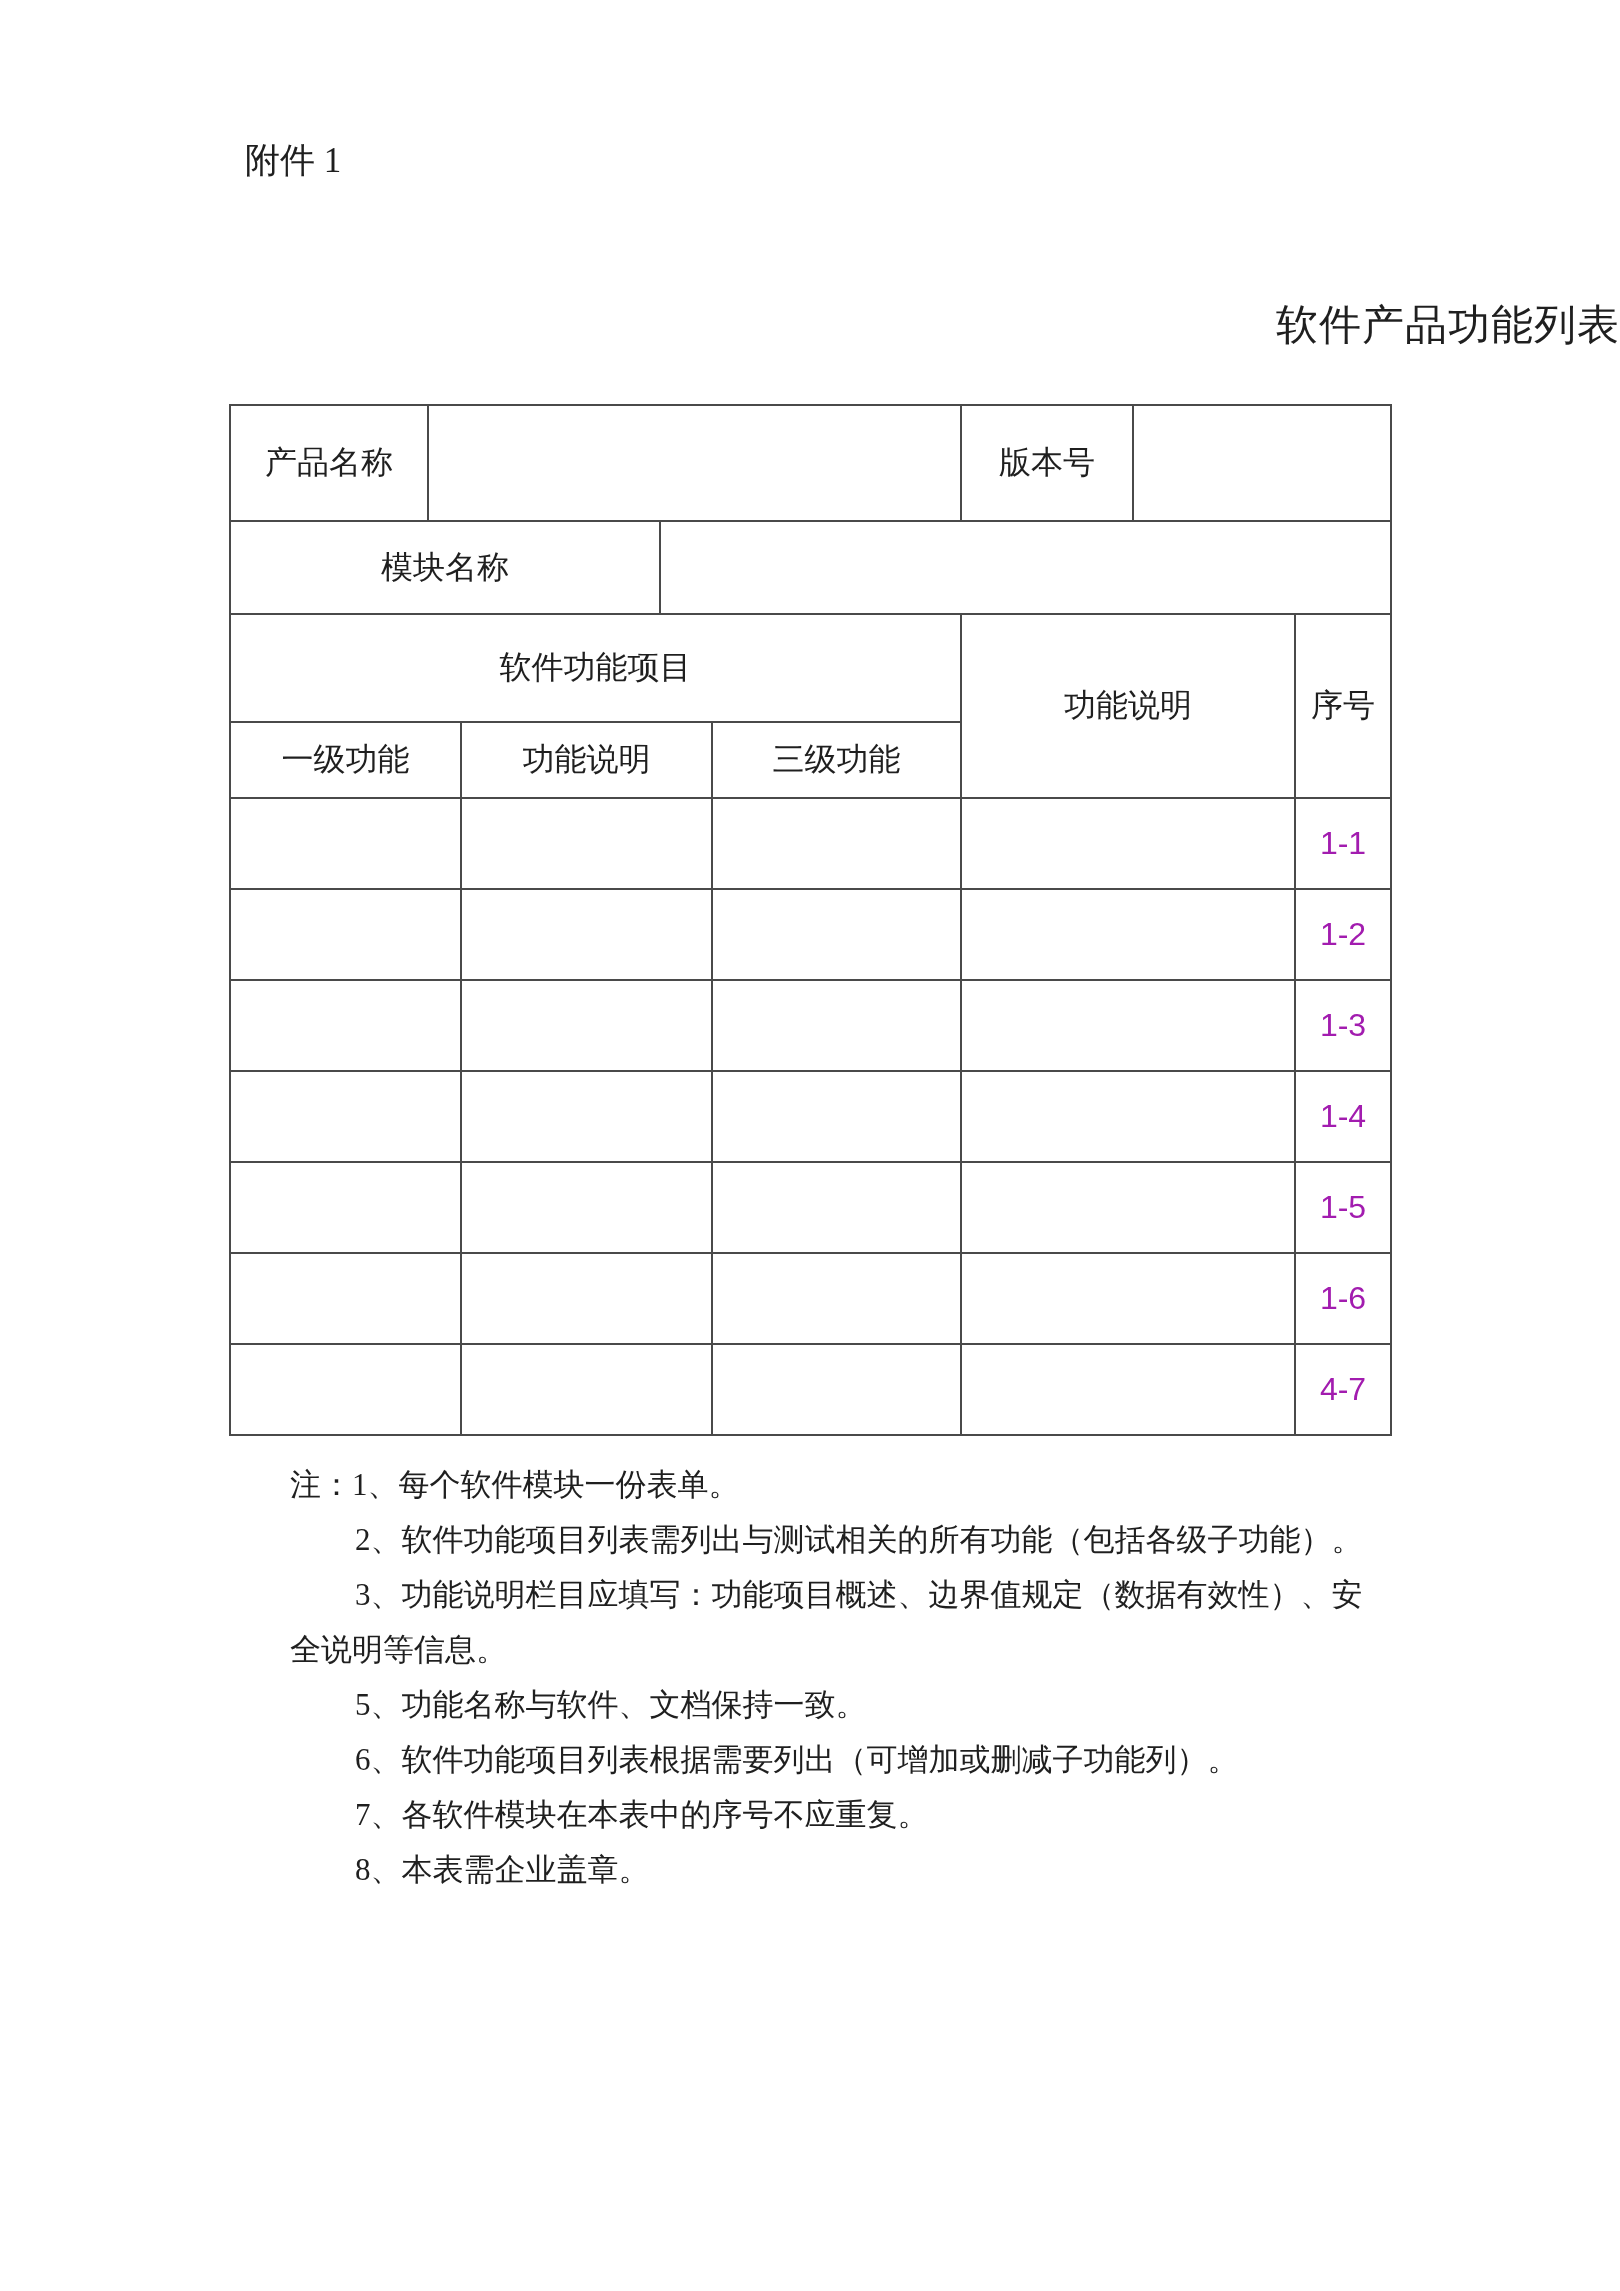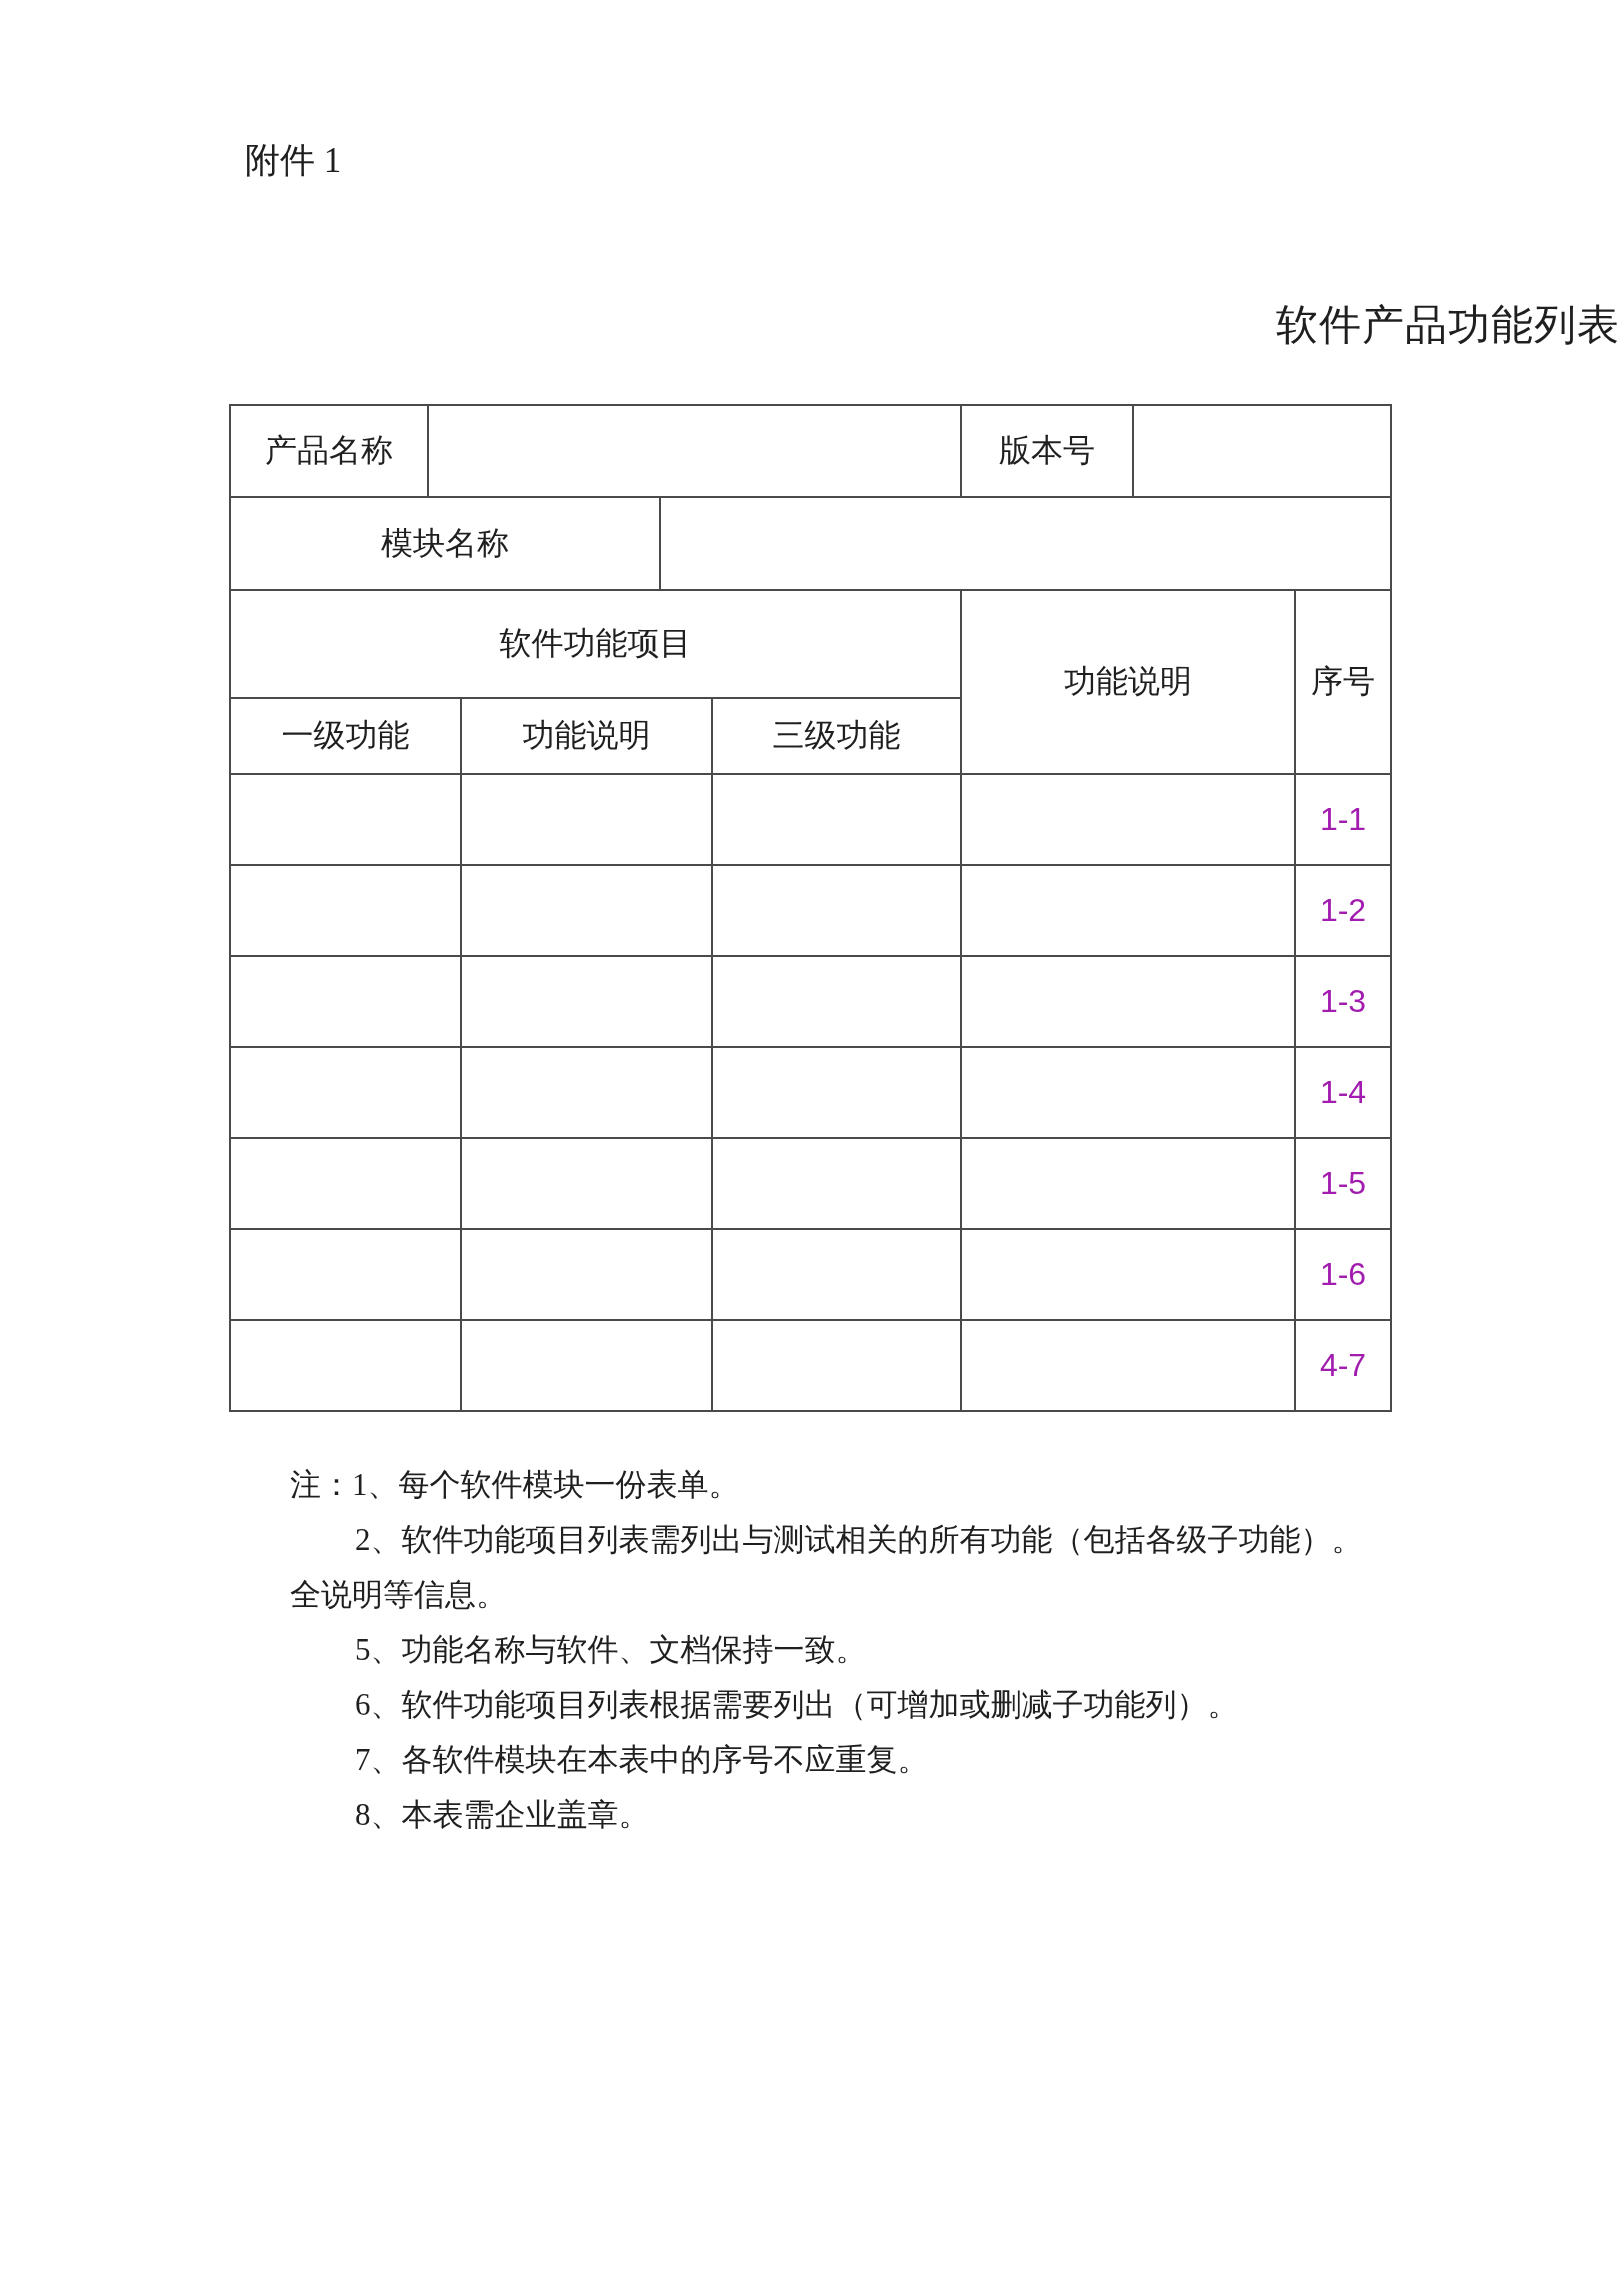--- a/index.html
+++ b/index.html
@@ -46,21 +46,21 @@
   }
   table.form-table td {
     border: 2px solid #4a4a4a;
     text-align: center;
     vertical-align: middle;
     font-size: 32px;
     padding: 0;
     overflow: hidden;
     white-space: nowrap;
   }
-  tr.r1 { height: 92px; }
+  tr.r1 { height: 116px; }
   tr.r2 { height: 93px; }
   tr.r3 { height: 108px; }
   tr.r4 { height: 76px; }
   tr.data-row { height: 91px; }
   td.serial-cell {
     font-family: "Liberation Sans", "DejaVu Sans", sans-serif;
     font-size: 29px;
     color: #a21caf;
   }
   .notes {
@@ -174,20 +174,21 @@
       <td colspan="1"></td>
       <td colspan="2"></td>
       <td colspan="1" class="serial-cell">4-7</td>
     </tr>
   </tbody>
     </table>
 
   <div class="notes">
     <div class="note-line">注：1、每个软件模块一份表单。</div>
     <div class="note-line indent">2、软件功能项目列表需列出与测试相关的所有功能（包括各级子功能）。</div>
+    <div class="note-line indent">3、功能说明栏目应填写：功能项目概述、边界值规定（数据有效性）、安</div>
     <div class="note-line">全说明等信息。</div>
     <div class="note-line indent">5、功能名称与软件、文档保持一致。</div>
     <div class="note-line indent">6、软件功能项目列表根据需要列出（可增加或删减子功能列）。</div>
     <div class="note-line indent">7、各软件模块在本表中的序号不应重复。</div>
     <div class="note-line indent">8、本表需企业盖章。</div>
   </div>
 
 </div>
 
 

